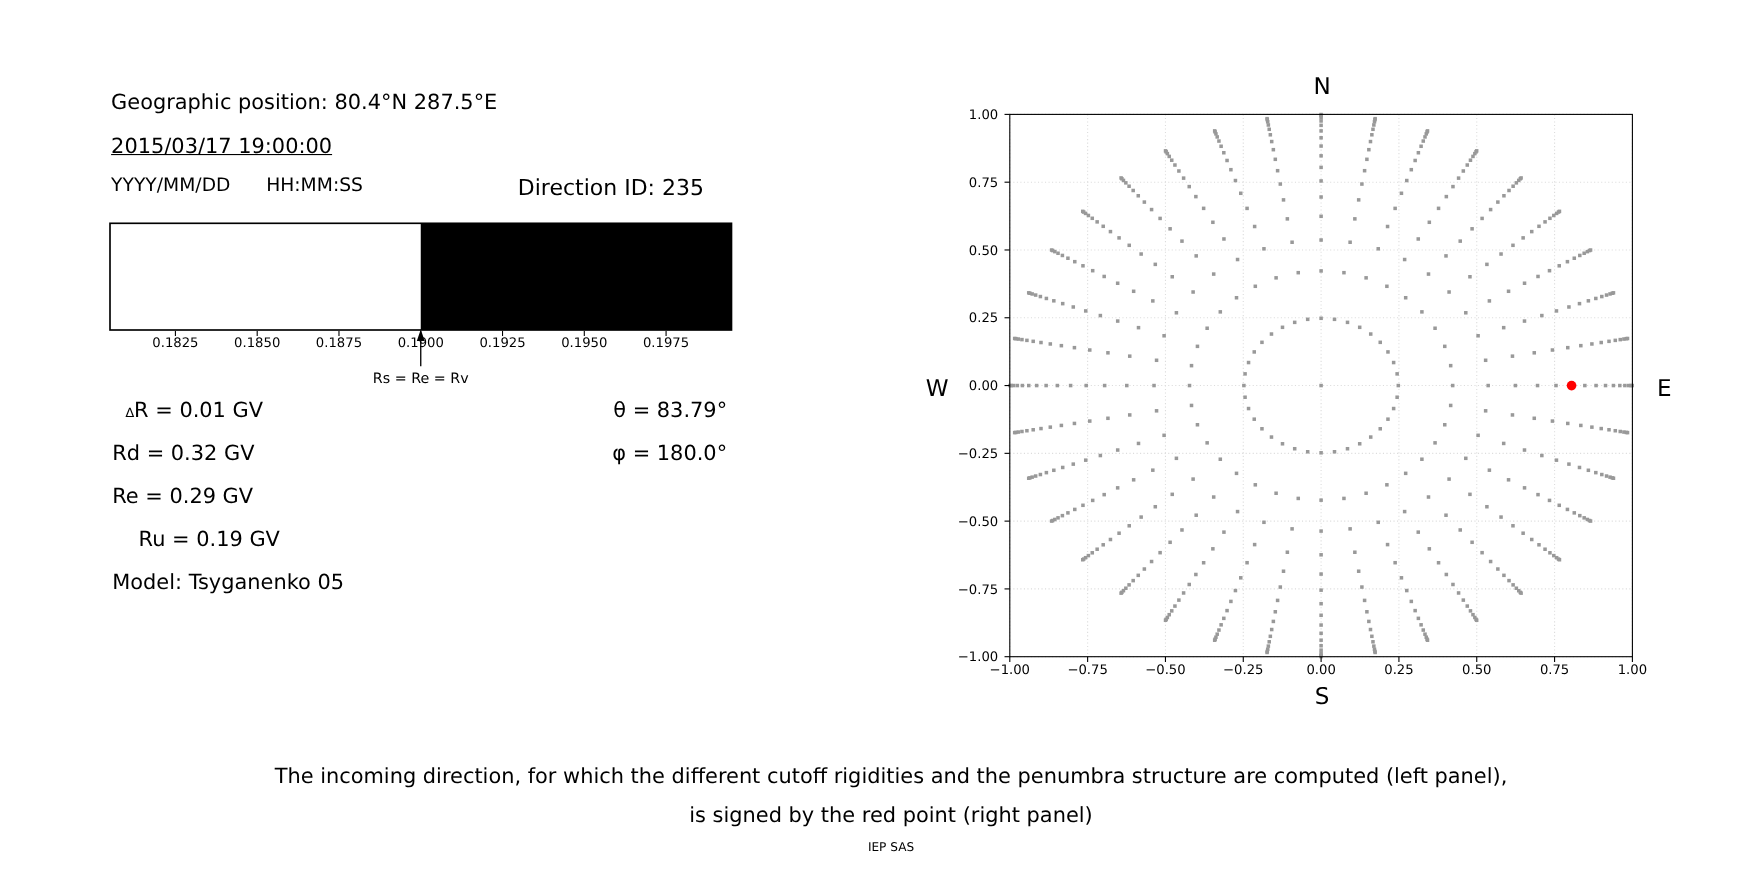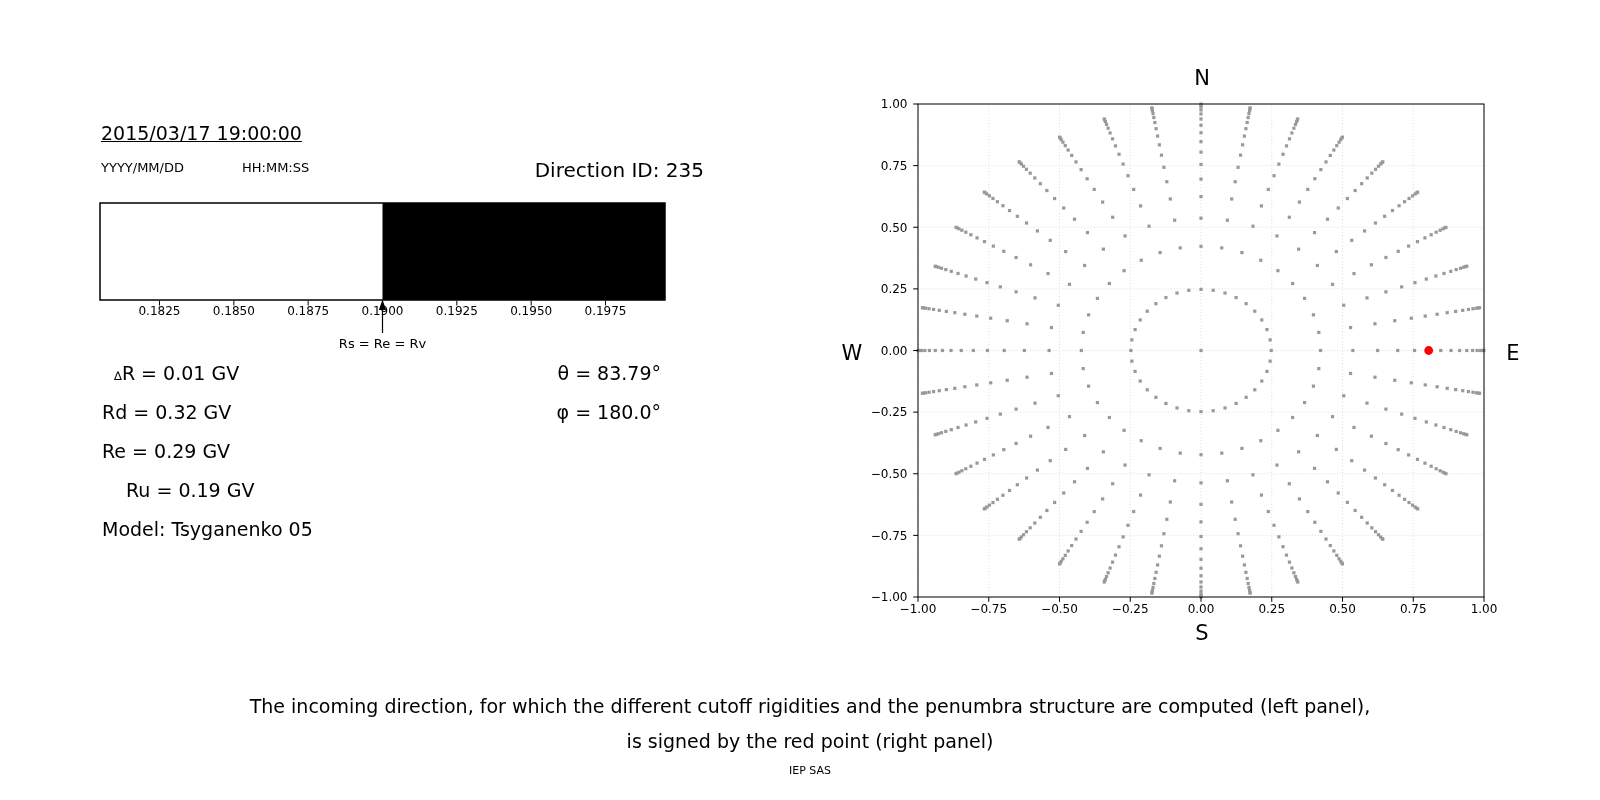--- a/index.html
+++ b/index.html
@@ -3,38 +3,39 @@
 <meta charset="utf-8">
 <style>
   html,body{margin:0;padding:0;background:#ffffff;}
   #canvas{
     position:relative;width:1600px;height:800px;background:#ffffff;overflow:hidden;
     font-family:"DejaVu Sans","Liberation Sans",sans-serif;color:#000;
   }
   .t{position:absolute;white-space:nowrap;line-height:1.16;}
   .fs19{font-size:19px;}
   .fs20{font-size:20px;}
-  .fs13{font-size:13px;text-align:center;}
+  .fs13{font-size:17px;text-align:center;}
   .fs11{font-size:11px;}
   .compass{font-size:21px;transform:translateX(-50%);}
   .right-align{text-align:right;}
   .center-wide{left:10px;width:1600px;text-align:center;}
   .dsym{font-size:0.62em;}
   svg{position:absolute;overflow:visible;}
   svg text{font-family:"DejaVu Sans","Liberation Sans",sans-serif;fill:#000;}
 </style>
 </head>
 <body>
 
 <div id="canvas">
 
+  <div class="t fs19" style="left:101px;top:82px;">Geographic position: 80.4°N 287.5°E</div>
   <div class="t fs19" style="left:101px;top:122px;text-decoration:underline;">2015/03/17 19:00:00</div>
   <div class="t fs13" style="left:101px;top:160px;">YYYY/MM/DD</div>
   <div class="t fs13" style="left:219px;top:160px;margin-left:23px;">HH:MM:SS</div>
-  <div class="t fs20 right-align" style="right:896px;top:159px;">Direction ID: 235</div>
+  <div class="t fs20 right-align" style="right:960px;top:159px;">Direction ID: 235</div>
 
   <svg id="p-svg" style="left:85px;top:202px;" width="600" height="155">
       <rect x="15" y="1" width="282.5" height="97" fill="#ffffff"></rect>
       <rect x="297.5" y="1" width="282.5" height="97" fill="#000000"></rect>
       <rect x="15" y="1" width="565" height="97" fill="none" stroke="#000000" stroke-width="1.5"></rect>
       <line x1="74.47368421052632" y1="98.8" x2="74.47368421052632" y2="103.5" stroke="#000" stroke-width="1"></line>
       <text x="74.47368421052632" y="113" font-size="12" text-anchor="middle">0.1825</text>
       <line x1="148.81578947368422" y1="98.8" x2="148.81578947368422" y2="103.5" stroke="#000" stroke-width="1"></line>
       <text x="148.81578947368422" y="113" font-size="12" text-anchor="middle">0.1850</text>
       <line x1="223.1578947368421" y1="98.8" x2="223.1578947368421" y2="103.5" stroke="#000" stroke-width="1"></line>

